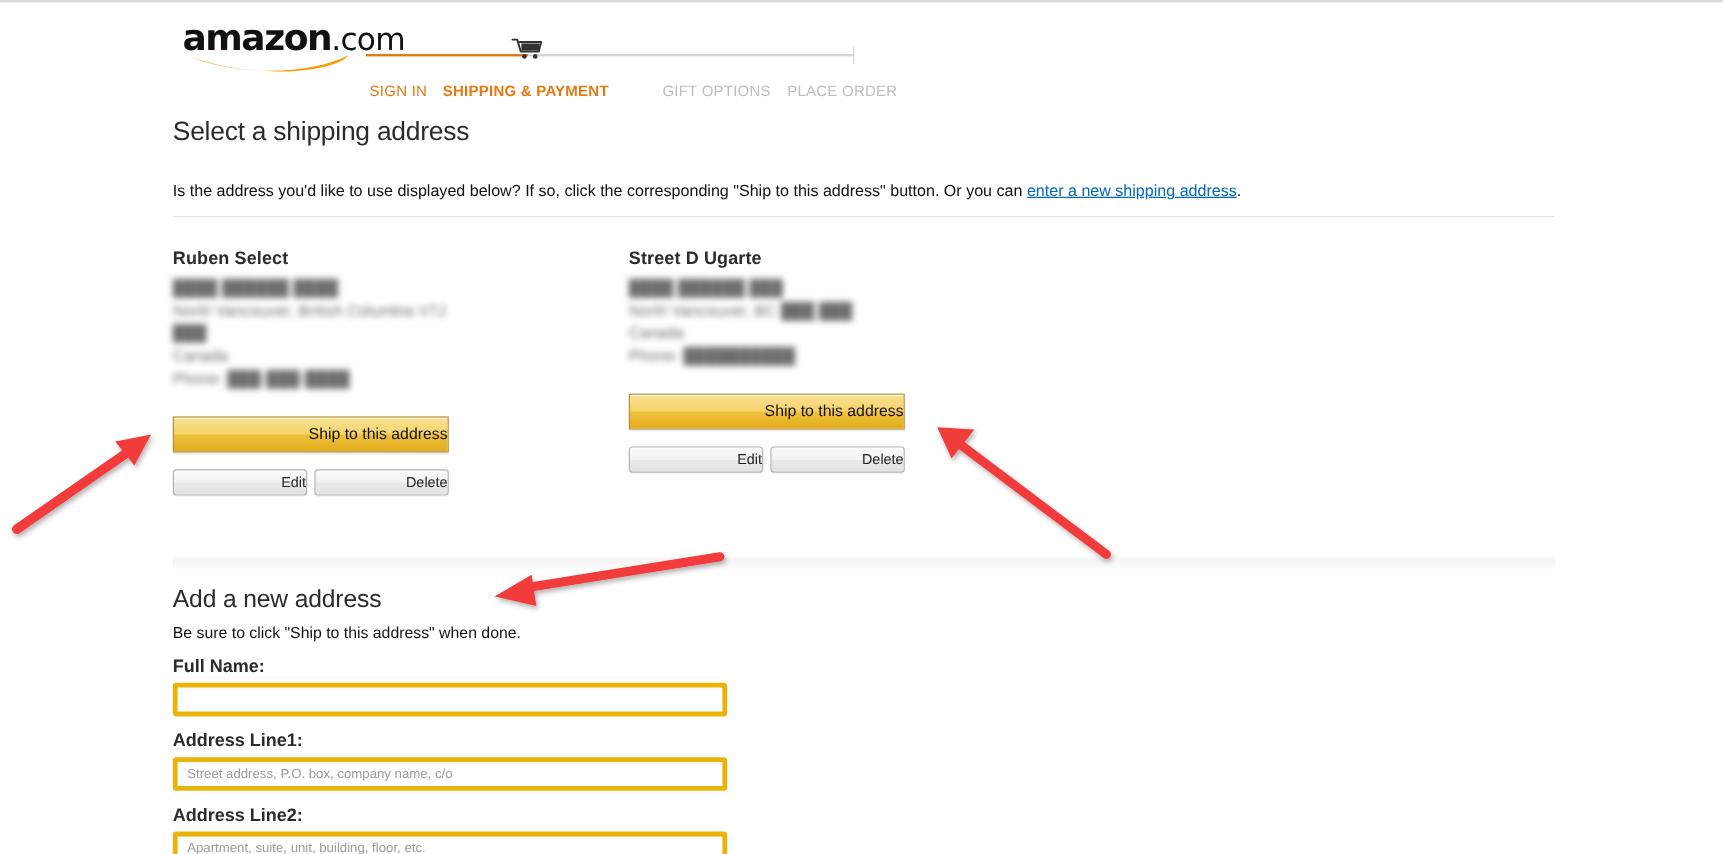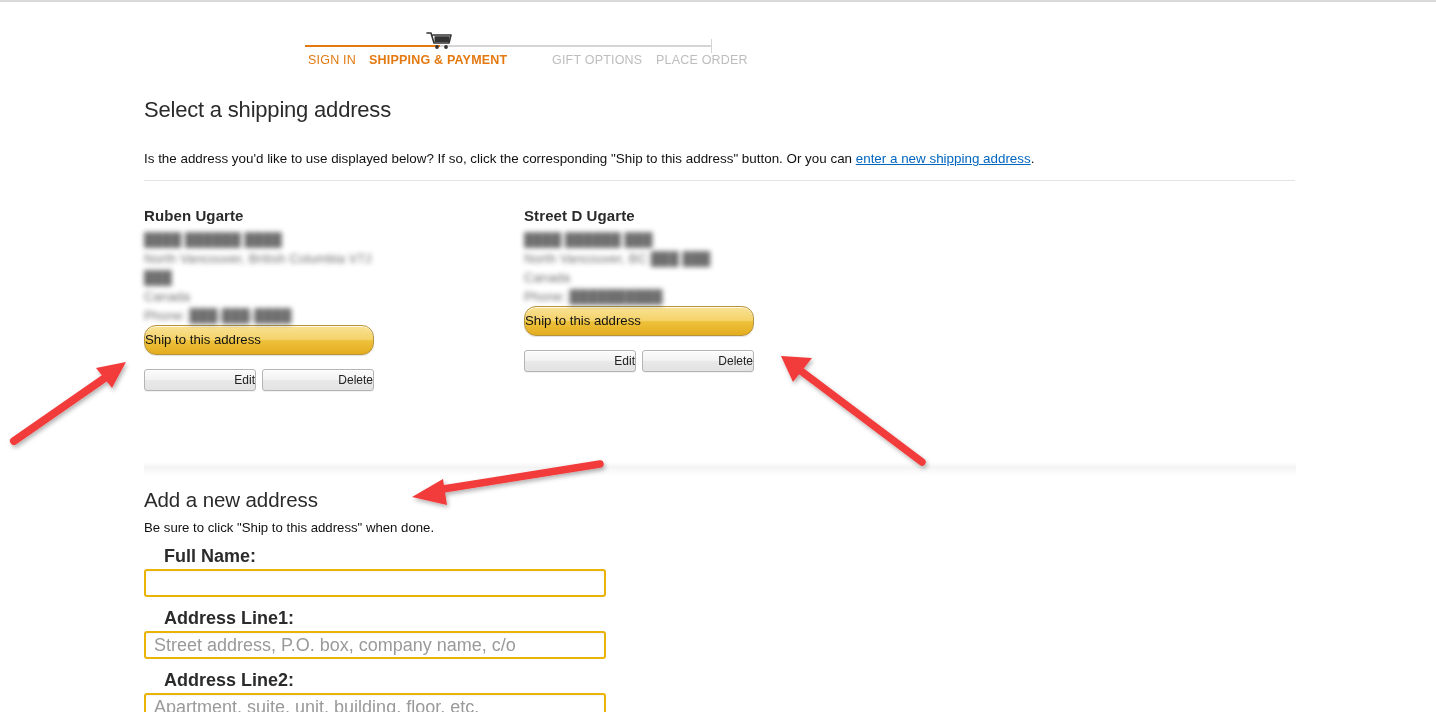--- a/index.html
+++ b/index.html
@@ -52,21 +52,21 @@
     position: absolute; left: 135px; top: 14px;
     width: 272px; height: 2px; background: #d5d5d5;
   }
   .prog-endcap {
     position: absolute; left: 406px; top: 8px;
     width: 1px; height: 14px; background: #d5d5d5;
   }
   .cart-icon { position: absolute; left: 120px; top: 0px; width: 30px; height: 20px; }
   .steps { position: absolute; left: 0; top: 22px; width: 570px; height: 18px; }
   .step {
-    position: absolute; top: 0;
+    position: absolute; top: 16px;
     font-size: 12.5px; letter-spacing: 0.2px; white-space: nowrap;
     font-family: "Liberation Sans", sans-serif;
   }
   .step.done { color: #e47911; font-weight: normal; }
   .step.current { color: #e47911; font-weight: bold; }
   .step.todo { color: #bdbdbd; margin-left: 38px; }
   .step-1 { left: 3px; }
   .step-2 { left: 64px; }
   .step-3 { left: 209px; }
   .step-4 { left: 313px; }
@@ -104,30 +104,30 @@
   .addr-line {
     font-size: 13px; color: #555555; line-height: 19px;
     filter: blur(2.6px);
     opacity: 0.85;
     user-select: none;
   }
   .addr-line.redacted { letter-spacing: 0.1px; }
 
   .btn-ship {
     display: block;
-    margin-top: 0;
+    margin-top: 22px;
     width: 230px; height: 30px;
     border: 1px solid #b6943a;
-    border-radius: 12px;
+    border-radius: 0;
     background: linear-gradient(to bottom, #f9e295 0%, #f5d36a 48%, #eec23d 52%, #e4ac1e 100%);
     box-shadow: inset 0 1px 0 rgba(255,255,255,0.75), 0 1px 1px rgba(0,0,0,0.12);
     color: #111111;
     font-family: "Liberation Sans", sans-serif;
     font-size: 13.2px;
-    text-align: left;
+    text-align: right;
     line-height: 28px;
     cursor: pointer;
     padding: 0;
   }
   .ed-row { margin-top: 14px; height: 22px; position: relative; }
   .btn-small {
     position: absolute; top: 0;
     width: 112px; height: 22px;
     border: 1px solid #b4b4b4;
     border-radius: 3px;
@@ -157,32 +157,32 @@
     margin: 0; padding: 0;
     font-size: 20.5px; font-weight: normal; color: #2b2b2b;
     line-height: 24px; letter-spacing: -0.1px;
   }
   .addnew-sub {
     margin-top: 8px;
     font-size: 13.2px; color: #111111; line-height: 16px;
   }
   .field { margin-top: 10px; }
   .field-label {
-    font-size: 18px; font-weight: bold; color: #2b2b2b;
-    line-height: 16px; margin-bottom: 5px; margin-left: 20px;
+    font-size: 15px; font-weight: bold; color: #2b2b2b;
+    line-height: 16px; margin-bottom: 5px;
   }
   .field-input {
     display: block;
     width: 462px; height: 28px;
-    border: 2px solid #eab308;
+    border: 4px solid #eab308;
     border-radius: 3px;
     background: #ffffff;
     box-shadow: inset 0 1px 2px rgba(0,0,0,0.05);
     font-family: "Liberation Sans", sans-serif;
-    font-size: 18px;
+    font-size: 11px;
     color: #ec4899;
     padding: 0 8px;
     outline: none;
   }
   .field-input::placeholder { color: #9a9a9a; }
   .field.f-name { margin-top: 12px; }
   .field.f-a1 { margin-top: 13px; }
   .field.f-a2 { margin-top: 13px; }
 
   
@@ -194,20 +194,28 @@
 </style>
 </head>
 <body>
 
 <div id="page">
 
   <div class="top-rule"></div>
 
   <div class="header">
 
+    <div class="logo">
+      <div class="logo-word">
+        <span>amazon</span><span class="dotcom">.com</span>
+      </div>
+      <svg class="logo-smile" width="142" height="18" viewBox="0 0 142 18">
+        <path d="M2 3 C 40 19, 102 19, 134 2 C 126 15, 60 24, 2 3 Z" fill="#ff9900"></path>
+      </svg>
+    </div>
 
     <div class="progress">
       <div class="prog-line-done"></div>
       <div class="prog-line-todo"></div>
       <div class="prog-endcap"></div>
 
       <svg class="cart-icon" viewBox="0 0 30 20">
         <path d="M2 2 L6 2 L9 12 L24 12 L26 4 L8 4" fill="none" stroke="#333" stroke-width="1.6" stroke-linecap="round" stroke-linejoin="round"></path>
         <rect x="9.5" y="5.2" width="15" height="6" fill="#333"></rect>
         <circle cx="12" cy="16" r="1.9" fill="#333"></circle>
@@ -227,21 +235,21 @@
 
     <h1 class="page-title">Select a shipping address</h1>
 
     <div class="intro"><span>Is the address you'd like to use displayed below? If so, click the corresponding "Ship to this address" button. Or you can </span><a href="#">enter a new shipping address</a><span>.</span></div>
 
     <div class="hr-main"></div>
 
     <div class="addresses">
 
       <div class="addr-col col1">
-        <div class="addr-name">Ruben Ugarte</div>
+        <div class="addr-name">Ruben Select</div>
         <div class="addr-lines">
           <div class="addr-line redacted">████ ██████ ████</div>
           <div class="addr-line redacted">North Vancouver, British Columbia V7J</div>
           <div class="addr-line redacted">███</div>
           <div class="addr-line redacted">Canada</div>
           <div class="addr-line redacted">Phone: ███-███-████</div>
         </div>
         <button class="btn-ship">Ship to this address</button>
         <div class="ed-row">
           <button class="btn-small b-edit">Edit</button>

